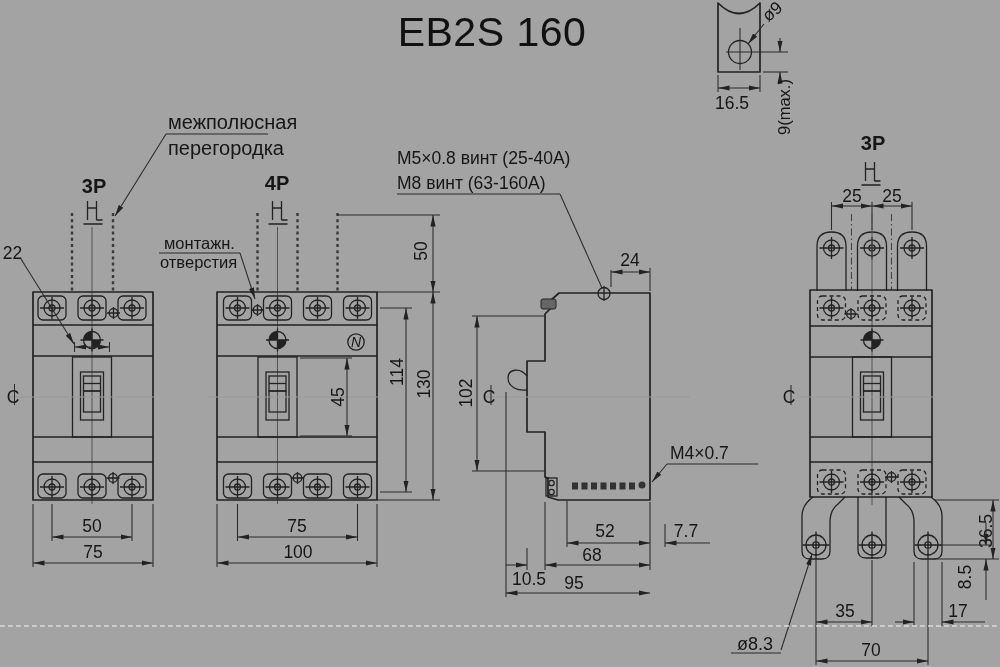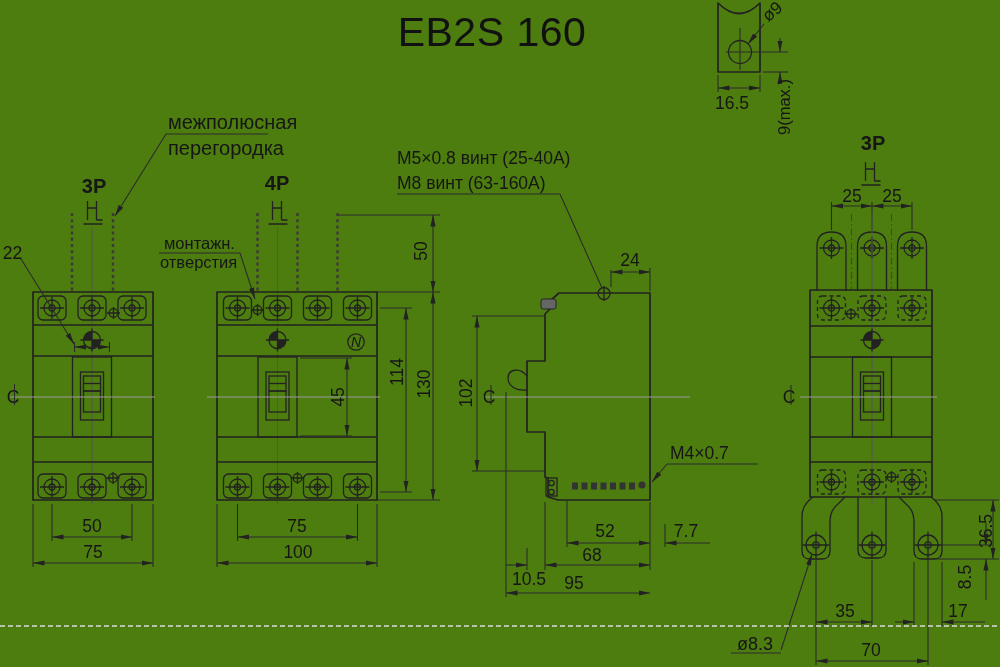--- a/index.html
+++ b/index.html
@@ -1,16 +1,16 @@
 <!DOCTYPE html>
 <html><head>
 <meta charset="utf-8">
 <style>
   html,body{margin:0;padding:0;background:#fff;}
-  .page{width:1000px;height:667px;position:relative;background:#4d7c0f;overflow:hidden;}
+  .page{width:1000px;height:667px;position:relative;background:#a3a3a3;overflow:hidden;}
   text{font-family:"Liberation Sans",sans-serif;fill:#161616;font-size:17.5px;}
   .b{font-weight:bold;font-size:20px;}
   .ttl{font-size:41px;fill:#111;letter-spacing:.5px;}
   .sm{font-size:16.5px;}
   .n{font-size:14px;font-style:italic;}
   .o{stroke:#222;stroke-width:1.7;fill:none;stroke-linejoin:round;}
   .i{stroke:#222;stroke-width:1.3;fill:none;}
   .d{stroke:#2a2a2a;stroke-width:1.05;fill:none;}
   .cl{stroke:#9a9a9a;stroke-width:1.2;fill:none;}
   .vln{stroke:#555;stroke-width:1;fill:none;}

